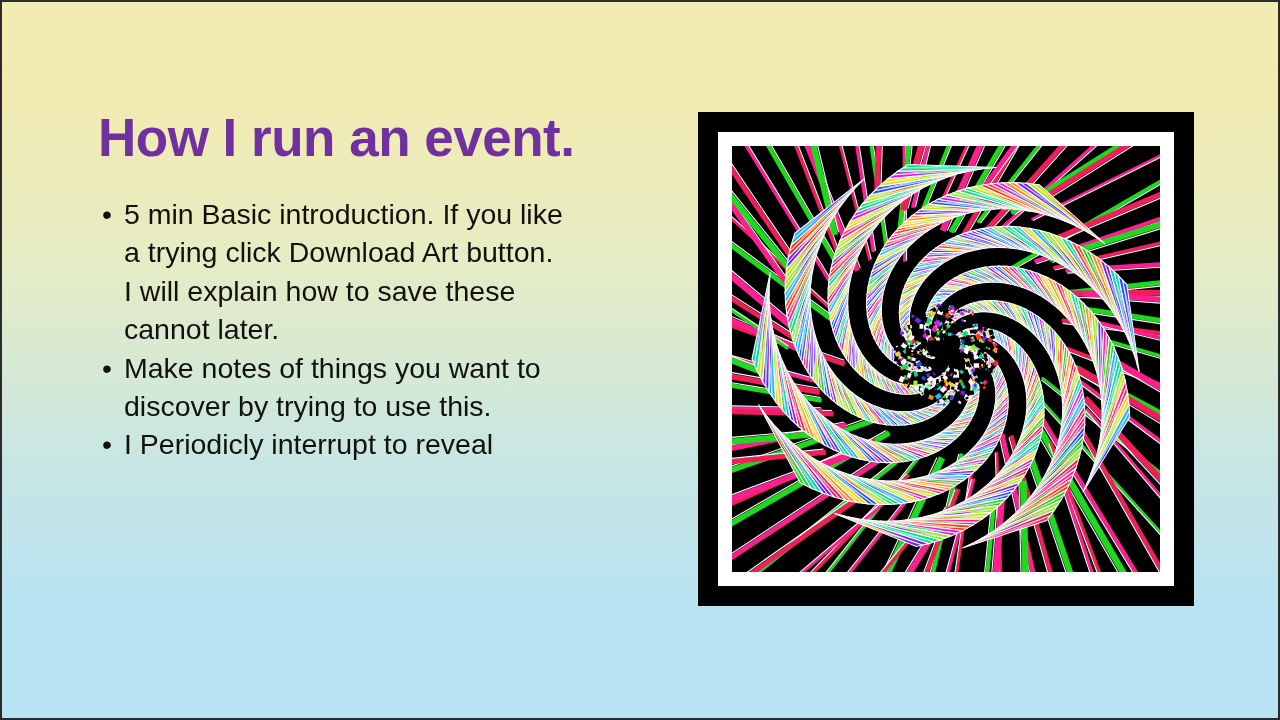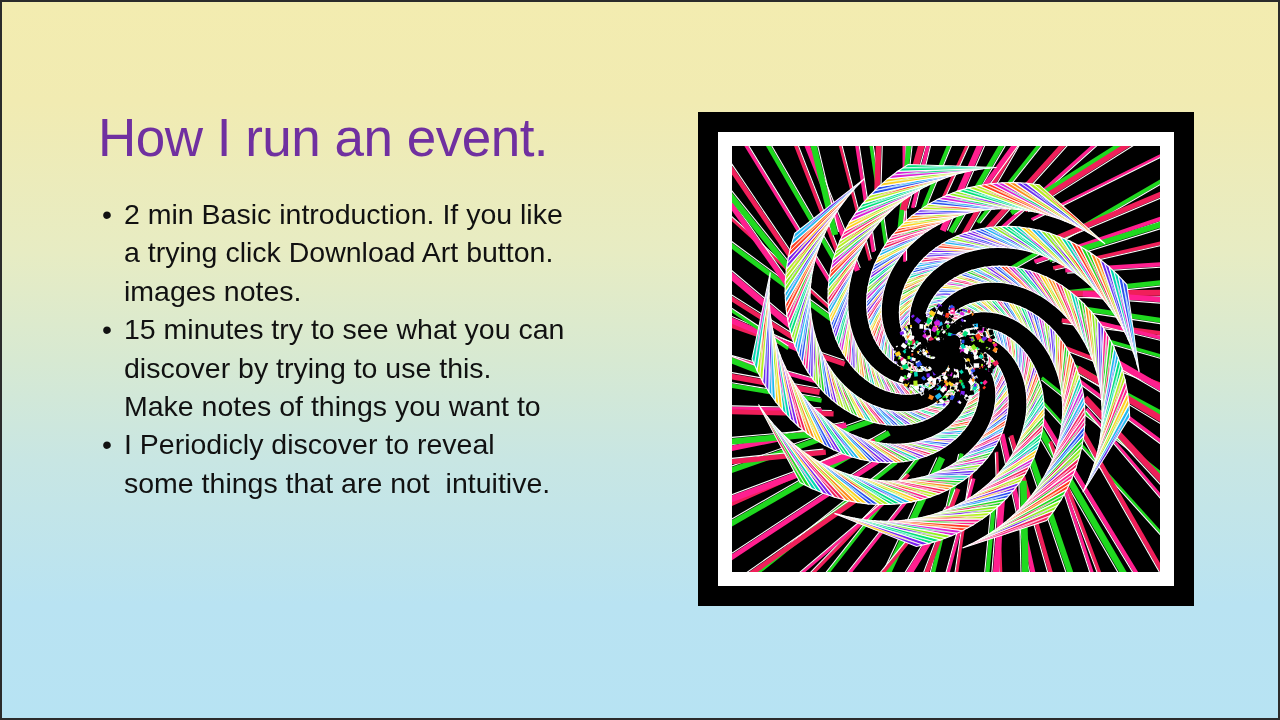--- a/index.html
+++ b/index.html
@@ -33,21 +33,21 @@
   }
 
   
   #title {
     position: absolute;
     left: 96px;
     top: 72px;
     width: 580px;
     color: #7030a0;
     font-size: 53px;
-    font-weight: normal;
+    font-weight: bold;
     line-height: 1.05;
     letter-spacing: -0.5px;
     white-space: nowrap;
   }
 
   
   #bullets {
     position: absolute;
     left: 96px;
     top: 193px;
@@ -107,34 +107,33 @@
 </head>
 <body>
 
 <div id="slide">
 
   <h1 id="title">How I run an event.</h1>
 
   <div id="bullets">
       <div class="bullet-item">
         <span class="bullet-dot">•</span>
-        <span class="bullet-line">2 min Basic introduction. If you like</span>
+        <span class="bullet-line">5 min Basic introduction. If you like</span>
         <span class="bullet-line">a trying click Download Art button.</span>
-        <span class="bullet-line">images notes.</span>
+        <span class="bullet-line">I will explain how to save these</span>
+        <span class="bullet-line">cannot later.</span>
       </div>
       <div class="bullet-item">
         <span class="bullet-dot">•</span>
-        <span class="bullet-line">15 minutes try to see what you can</span>
+        <span class="bullet-line">Make notes of things you want to</span>
         <span class="bullet-line">discover by trying to use this.</span>
-        <span class="bullet-line">Make notes of things you want to</span>
       </div>
       <div class="bullet-item">
         <span class="bullet-dot">•</span>
-        <span class="bullet-line">I Periodicly discover to reveal</span>
-        <span class="bullet-line">some things that are not  intuitive.</span>
+        <span class="bullet-line">I Periodicly interrupt to reveal</span>
       </div>
     </div>
 
   <div id="art-frame">
     <div id="art-mat">
       <div id="art-canvas">
           <svg width="428" height="426" viewBox="0 0 428 426">
             <rect x="0" y="0" width="428" height="426" fill="#000000"></rect>
             <g>
               <line x1="342.0" y1="230.7" x2="525.4" y2="366.9" stroke="#ff1f8f" stroke-width="3.5"></line>

